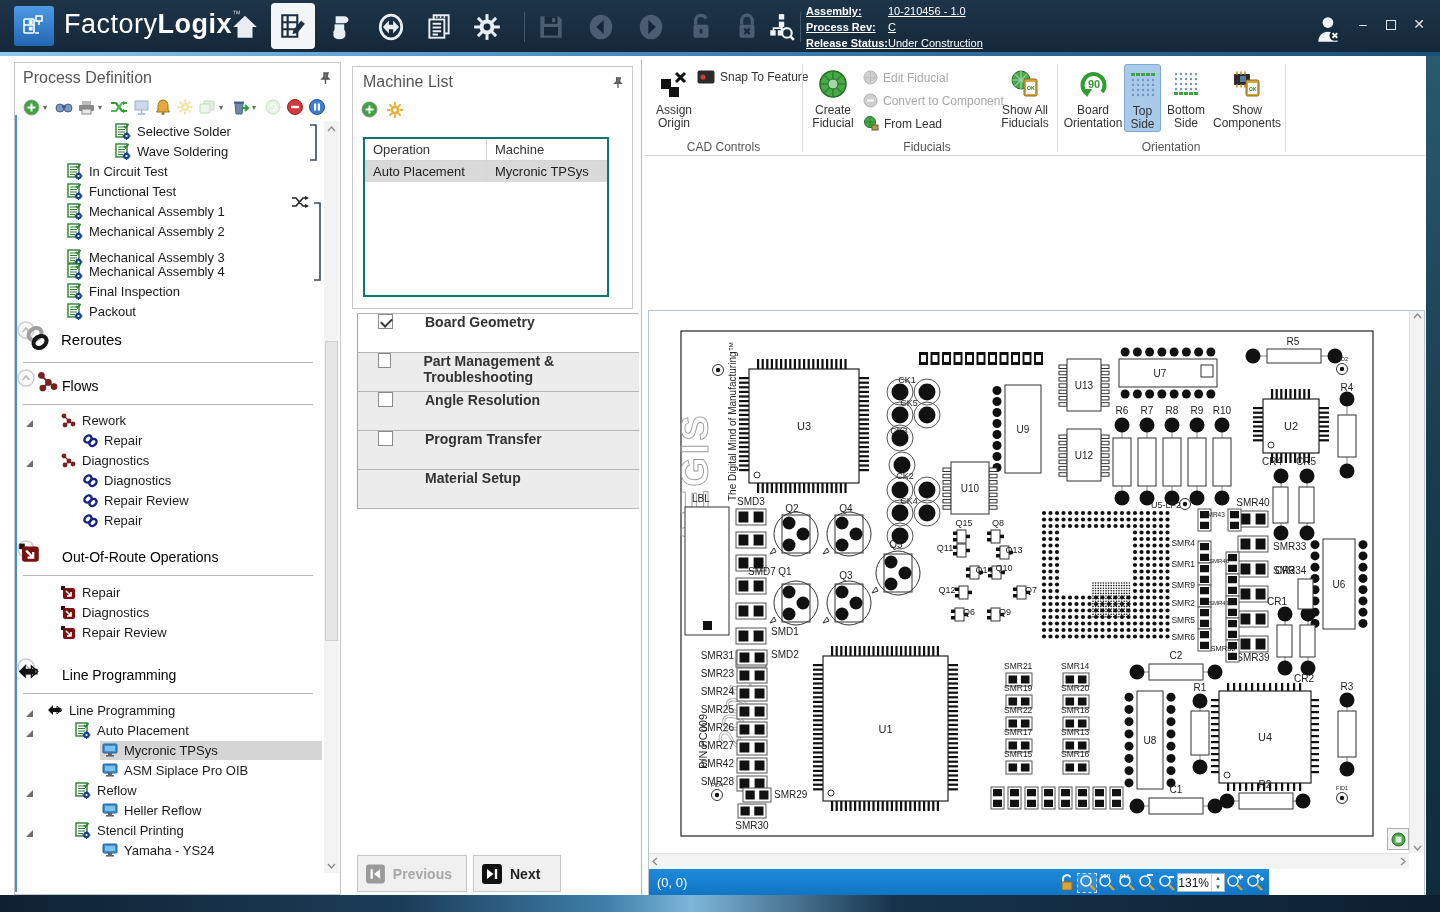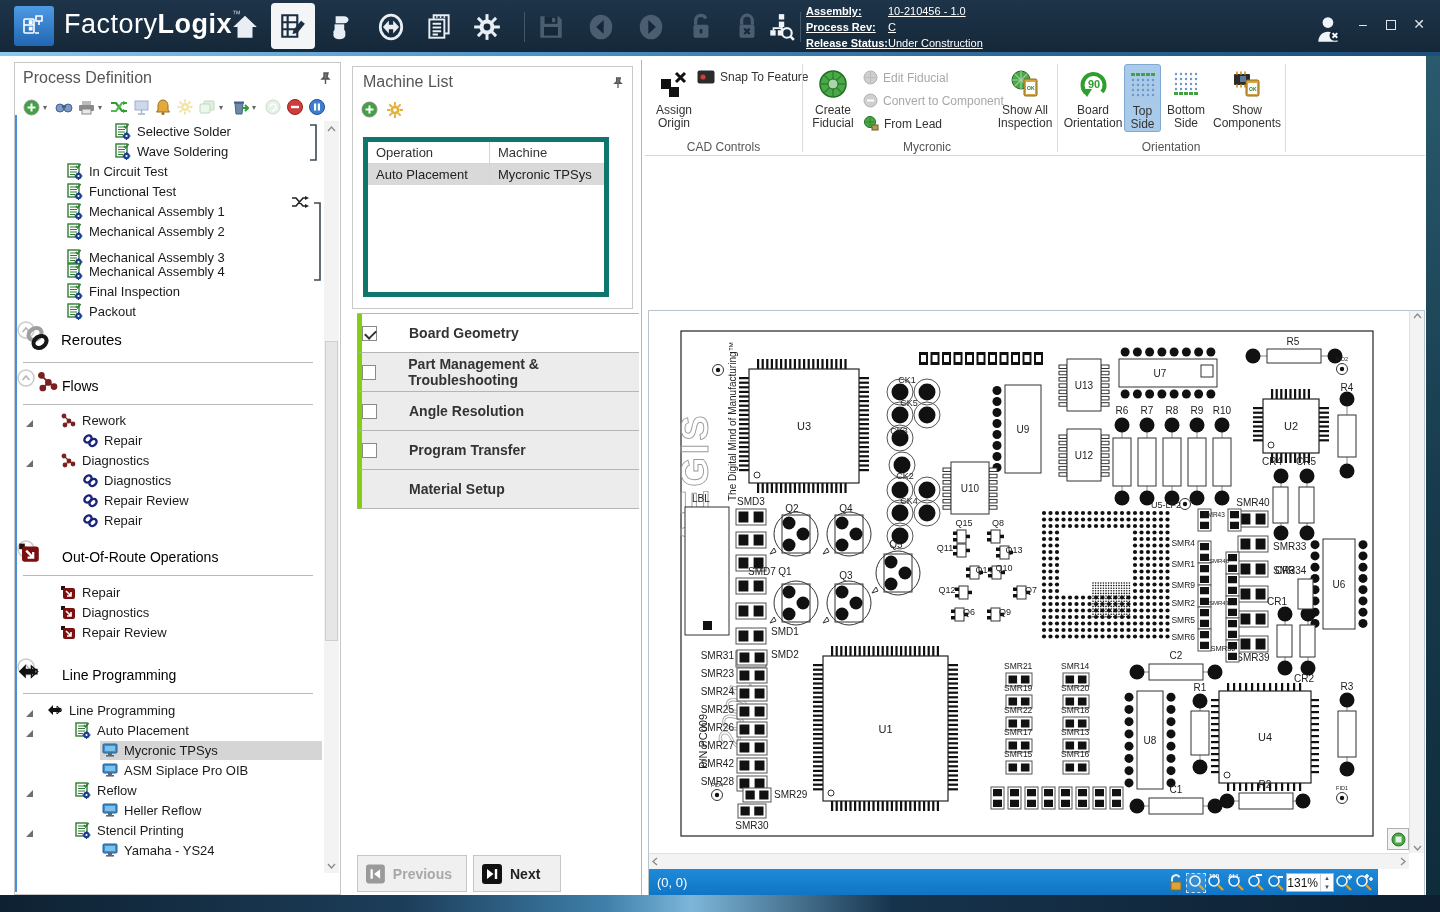--- a/index.html
+++ b/index.html
@@ -39,29 +39,29 @@
   .trow .content.sel{background:#d5d5d5;min-width:222px;}
   .secline{position:absolute;left:6px;right:14px;border-bottom:1px solid #b9b9b9;}
   #pd-scroll{position:absolute;right:1px;top:58px;width:15px;height:752px;background:#f3f3f3;}
   #pd-scroll .sarr{position:absolute;left:0;width:15px;height:15px;display:flex;align-items:center;justify-content:center;}
   #pd-scroll .thumb{position:absolute;left:1px;width:13px;top:220px;height:300px;background:#e6e6e6;border:1px solid #cfcfcf;}
   
   #mid-sep{position:absolute;left:641px;top:60px;width:1px;height:835px;background:#b5b5b5;}
   #machine-box{position:absolute;left:352px;top:66px;width:281px;height:243px;border:1px solid #c9c9c9;background:#fff;}
   #machine-box .panel-title{position:absolute;left:10px;top:6px;}
   .mtoolbar{position:absolute;left:8px;top:34px;display:flex;gap:8px;}
-  #machine-table{position:absolute;left:10px;top:70px;width:246px;border:5px solid #0f766e;height:160px;background:#fff;}
+  #machine-table{position:absolute;left:10px;top:70px;width:246px;border:2px solid #0f766e;height:160px;background:#fff;}
   #machine-table .hrow,#machine-table .drow{display:flex;font-size:13px;}
   #machine-table .hrow div{padding:3px 8px;border-bottom:1px solid #d5d5d5;color:#333;}
   #machine-table .drow div{padding:3px 8px;color:#222;}
   #machine-table .drow{background:#d9d9d9;}
   #machine-table .c1{width:122px;border-right:1px solid #d5d5d5;}
   #machine-table .c2{flex:1;}
   #steps{position:absolute;left:357px;top:313px;width:282px;border-top:1px solid #b5b5b5;}
-  .steprow{height:39px;display:flex;align-items:center;border-bottom:1px solid #b5b5b5;border-left:5px solid #84cc16;background:#ececec;padding-left:0;}
+  .steprow{height:39px;display:flex;align-items:flex-start;border-bottom:1px solid #b5b5b5;border-left:1px solid #84cc16;background:#ececec;padding-left:20px;}
   .steprow.active{background:#fff;}
   .steprow .cb{width:15px;height:15px;background:#fff;border:1px solid #8a8a8a;margin-right:32px;position:relative;}
   .steprow .cb.checked:after{content:"";position:absolute;left:2px;top:3px;width:9px;height:5px;border-left:2px solid #333;border-bottom:2px solid #333;transform:rotate(-45deg);}
   .steprow .cbspace{width:47px;}
   .steprow .slab{font-size:14px;font-weight:700;color:#333;}
   .navbtn{position:absolute;top:855px;height:37px;background:#f0f0f0;border:1px solid #c6c6c6;display:flex;align-items:center;padding:0 14px 0 8px;gap:8px;font-size:14px;font-weight:700;}
   
   #ribbon{position:absolute;left:645px;top:60px;width:780px;height:96px;background:#fff;border-bottom:1px solid #d6d6d6;}
   .rsep{position:absolute;top:4px;width:1px;height:88px;background:#dcdcdc;}
   .rgroup-label{position:absolute;top:80px;font-size:12px;color:#555;text-align:center;}
@@ -69,21 +69,21 @@
   .rbig .ric{height:40px;display:flex;align-items:center;justify-content:center;}
   .rbig.on{background:#a9cbe9;border:1px solid #7fa9d2;border-radius:3px;}
   .rsmall{position:absolute;display:flex;align-items:center;gap:5px;font-size:12px;color:#333;white-space:nowrap;}
   .rsmall.dis{color:#a8a8a8;}
   
   #cad{position:absolute;left:648px;top:310px;width:777px;height:586px;border:1px solid #b9c4cc;background:#fff;}
   #pcb-svg{position:absolute;left:0;top:0;}
   #cad-vscroll{position:absolute;left:760px;top:0;width:15px;height:542px;background:#f3f3f3;border-left:1px solid #e0e0e0;}
   #cad-hscroll{position:absolute;left:0;top:542px;width:760px;height:16px;background:#f3f3f3;border-top:1px solid #e0e0e0;}
   .scrollarr{position:absolute;display:flex;align-items:center;justify-content:center;color:#8a8a8a;}
-  #cad-status{position:absolute;left:0;top:558px;width:729px;height:27px;background:linear-gradient(#1f8ada,#0f74c4);display:flex;align-items:center;color:#fff;font-size:13px;}
+  #cad-status{position:absolute;left:0;top:558px;width:620px;height:27px;background:linear-gradient(#1f8ada,#0f74c4);display:flex;align-items:center;color:#fff;font-size:13px;}
   #cad-status .coords{margin-left:8px;}
   .zicons{position:absolute;right:4px;top:0;height:27px;display:flex;align-items:center;gap:0;}
   .zic{width:20px;height:20px;display:flex;align-items:center;justify-content:center;position:relative;}
   .zic.selbox{border:1px dashed #cfe3f5;background:rgba(255,255,255,.12);}
   .zoom-spin{width:48px;height:19px;background:#fff;border:1px solid #9db8cc;display:flex;align-items:center;}
   .zoom-spin .zval{flex:1;color:#111;font-size:12px;text-align:right;padding-right:2px;}
   .zoom-spin .spins{width:13px;height:100%;border-left:1px solid #c9d6e2;display:flex;flex-direction:column;}
   .zoom-spin .spins div{flex:1;display:flex;align-items:center;justify-content:center;font-size:6px;color:#456;}
   #green-corner{position:absolute;left:738px;top:517px;width:22px;height:22px;border:1px solid #b0b0b0;background:#f2f2f2;display:flex;align-items:center;justify-content:center;}
 </style>
@@ -1001,33 +1001,33 @@
       <span>Convert to Component</span>
     </div>
     <div class="rsmall" style="left:218px;top:56px;">
       <svg width="16" height="15">
           <circle cx="7" cy="6" r="5.5" fill="#49a949" stroke="#1e6e1e"></circle>
           <path d="M7 2v8M3 6h8" stroke="#2c822c"></path>
           <rect x="9" y="9" width="6" height="5" fill="#b59b5a" stroke="#6e5a2a"></rect>
         </svg>
       <span>From Lead</span>
     </div>
-    <div class="rgroup-label" style="left:157px;width:250px;">Mycronic</div>
+    <div class="rgroup-label" style="left:157px;width:250px;">Fiducials</div>
 
     <div class="rbig" style="left:352px;width:56px;">
       <div class="ric">
           <svg width="30" height="30" viewBox="0 0 30 30">
             <circle cx="11" cy="11" r="9" fill="#49a949" stroke="#1e6e1e"></circle>
             <path d="M11 2v18M2 11h18M5 5l12 12M17 5 5 17" stroke="#9fce9f" stroke-width="1.2"></path>
             <rect x="14" y="10" width="13" height="17" rx="1.5" fill="#d9a43c" stroke="#8a6a20"></rect>
             <rect x="16" y="13" width="9" height="12" fill="#fff"></rect>
             <text x="17" y="21" font-size="5" fill="#2c822c" font-weight="bold">OK</text>
           </svg>
         </div>
-      <span>Show All Inspection</span>
+      <span>Show All Fiducials</span>
     </div>
     <div class="rsep" style="left:412px;"></div>
 
     <div class="rbig" style="left:418px;width:60px;">
       <div class="ric">
           <svg width="32" height="32" viewBox="0 0 32 32">
             <path d="M9 25 A11 11 0 1 1 25 24" fill="none" stroke="#2f9e2f" stroke-width="4"></path>
             <path d="M4 21l6 8 5-8z" fill="#2f9e2f"></path>
             <text x="11" y="20" font-size="11" font-weight="bold" fill="#2f9e2f">90</text>
           </svg>

